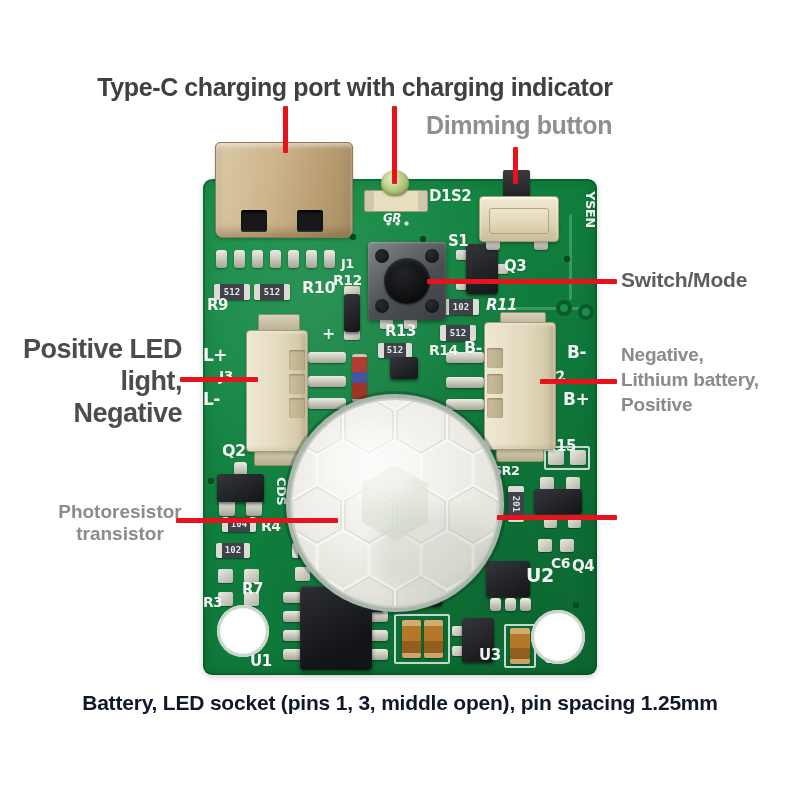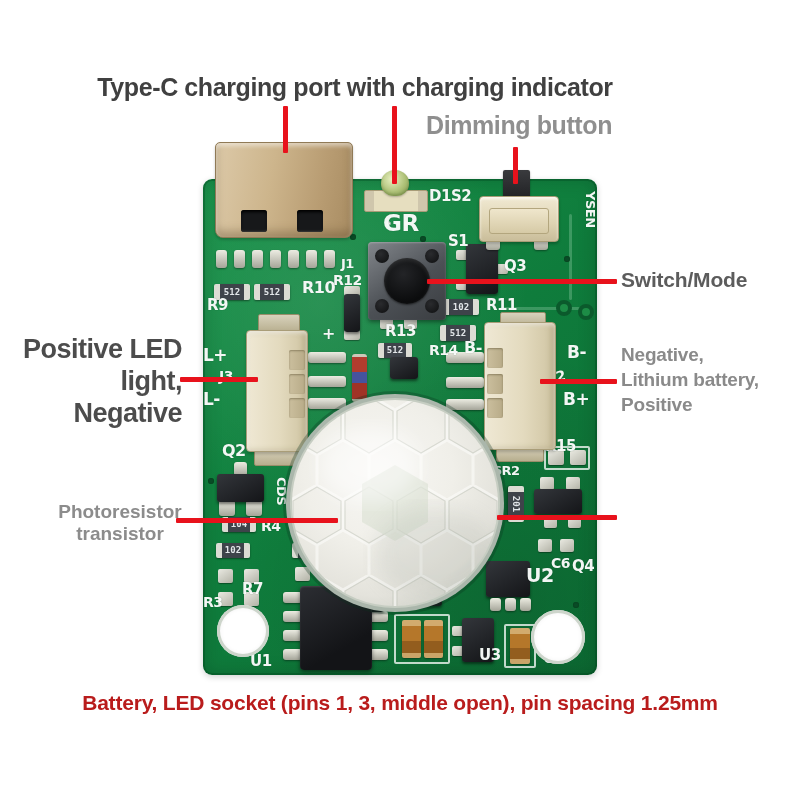--- a/index.html
+++ b/index.html
@@ -7,21 +7,21 @@
          font-family:"Liberation Sans",sans-serif;}
   
   .label{position:absolute;font-weight:bold;z-index:25;white-space:pre-line;}
   #lbl-typec{left:50px;top:73px;width:610px;text-align:center;font-size:25px;color:#404040;letter-spacing:-0.4px;}
   #lbl-dimming{left:410px;top:111px;width:218px;text-align:center;font-size:25px;color:#8f8f8f;letter-spacing:-0.4px;}
   #lbl-switch{left:621px;top:268px;font-size:21px;color:#5c5c5c;letter-spacing:-0.2px;}
   #lbl-led{left:8px;top:333px;width:174px;text-align:right;font-size:27px;line-height:32px;color:#4c4c4c;letter-spacing:-0.5px;}
   #lbl-batt{left:621px;top:342px;font-size:19px;line-height:25px;color:#8a8a8a;letter-spacing:-0.2px;}
   #lbl-photo{left:32px;top:501px;width:176px;text-align:center;font-size:19px;line-height:22px;color:#8c8c8c;}
   #lbl-sensor{left:611px;top:498px;width:120px;text-align:center;font-size:22px;line-height:25px;color:#9c9c9c;}
-  #lbl-caption{left:0;top:691px;width:800px;text-align:center;font-size:21px;color:#b91c1c;letter-spacing:-0.2px;}
+  #lbl-caption{left:0;top:691px;width:800px;text-align:center;font-size:21px;color:#0f172a;letter-spacing:-0.2px;}
   .callout-line{position:absolute;background:#e8121c;z-index:30;border-radius:1px;}
   
   .board{position:absolute;left:203px;top:179px;width:394px;height:496px;border-radius:9px;
     background:
       radial-gradient(circle at 30% 25%, rgba(255,255,255,.10), rgba(255,255,255,0) 45%),
       radial-gradient(circle at 75% 85%, rgba(0,0,0,.10), rgba(0,0,0,0) 50%),
       linear-gradient(135deg,#169148,#0f7c3c 50%,#0d6f35);
     box-shadow: inset 0 0 0 2px rgba(0,70,30,.35), inset 0 0 18px rgba(0,40,20,.25), 0 2px 6px rgba(0,0,0,.18);
     z-index:2;}
   .silk{position:absolute;color:rgba(255,255,255,.95);font-family:"DejaVu Sans",sans-serif;font-weight:bold;
@@ -205,25 +205,25 @@
       <div class="part via" style="left: 540px; top: 430px; width: 6px; height: 6px;"></div>
       <div class="part wdot" style="left: 386px; top: 221px; width: 5px; height: 5px;"></div>
       <div class="part wdot" style="left: 395px; top: 221px; width: 5px; height: 5px;"></div>
       <div class="part wdot" style="left: 404px; top: 221px; width: 5px; height: 5px;"></div>
     </div>
   <div id="silk" style="position:absolute;inset:0;z-index:5;">
       <div class="silk" style="left: 207px; top: 298px; font-size: 15px;">R9</div>
       <div class="silk" style="left: 302px; top: 280px; font-size: 16px;">R10</div>
       <div class="silk" style="left: 341px; top: 257px; font-size: 13px;">J1</div>
       <div class="silk" style="left: 333px; top: 273px; font-size: 14px;">R12</div>
-      <div class="silk" style="left: 383px; top: 212px; font-size: 23px;">GR</div>
+      <div class="silk" style="left: 383px; top: 212px; font-size: 12px; font-style: italic;">GR</div>
       <div class="silk" style="left: 429px; top: 189px; font-size: 15px;">D1S2</div>
       <div class="silk" style="left: 448px; top: 234px; font-size: 15px;">S1</div>
       <div class="silk" style="left: 504px; top: 259px; font-size: 15px;">Q3</div>
-      <div class="silk" style="left: 486px; top: 298px; font-size: 15px;">R11</div>
+      <div class="silk" style="left: 486px; top: 298px; font-size: 15px; font-style: italic;">R11</div>
       <div class="silk" style="left: 385px; top: 324px; font-size: 15px;">R13</div>
       <div class="silk" style="left: 429px; top: 343px; font-size: 14px;">R14</div>
       <div class="silk" style="left: 464px; top: 340px; font-size: 16px;">B-</div>
       <div class="silk" style="left: 567px; top: 344px; font-size: 17px;">B-</div>
       <div class="silk" style="left: 550px; top: 371px; font-size: 14px; transform: rotate(-12deg); transform-origin: 0px 0px;">J2</div>
       <div class="silk" style="left: 563px; top: 391px; font-size: 17px;">B+</div>
       <div class="silk" style="left: 203px; top: 347px; font-size: 17px;">L+</div>
       <div class="silk" style="left: 219px; top: 369px; font-size: 14px;">J3</div>
       <div class="silk" style="left: 203px; top: 391px; font-size: 17px;">L-</div>
       <div class="silk" style="left: 322px; top: 326px; font-size: 16px;">+</div>

